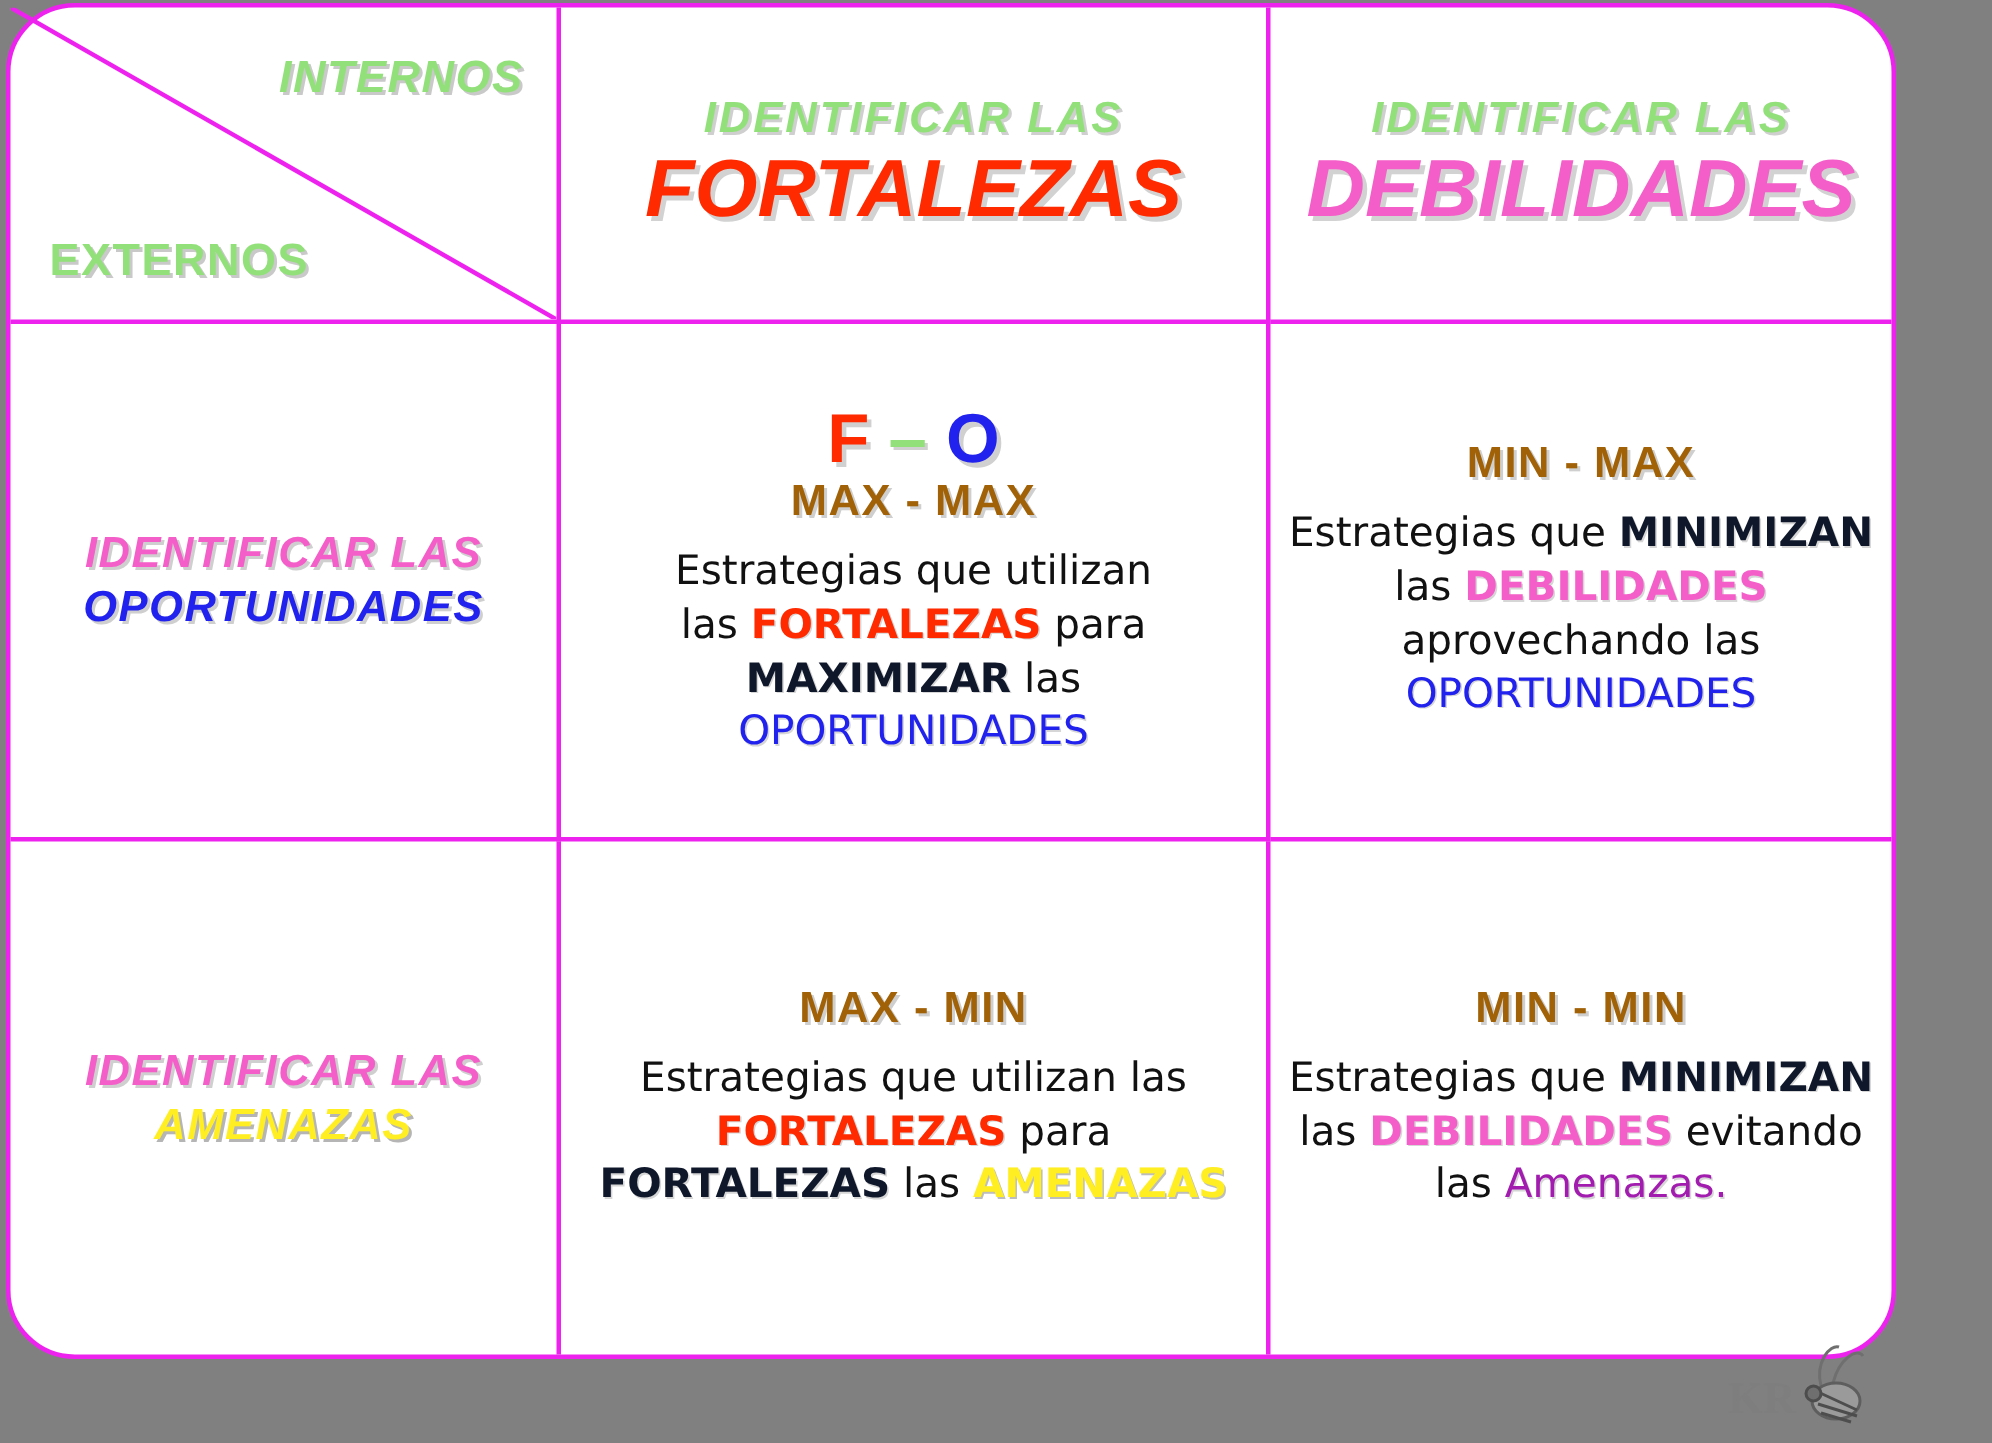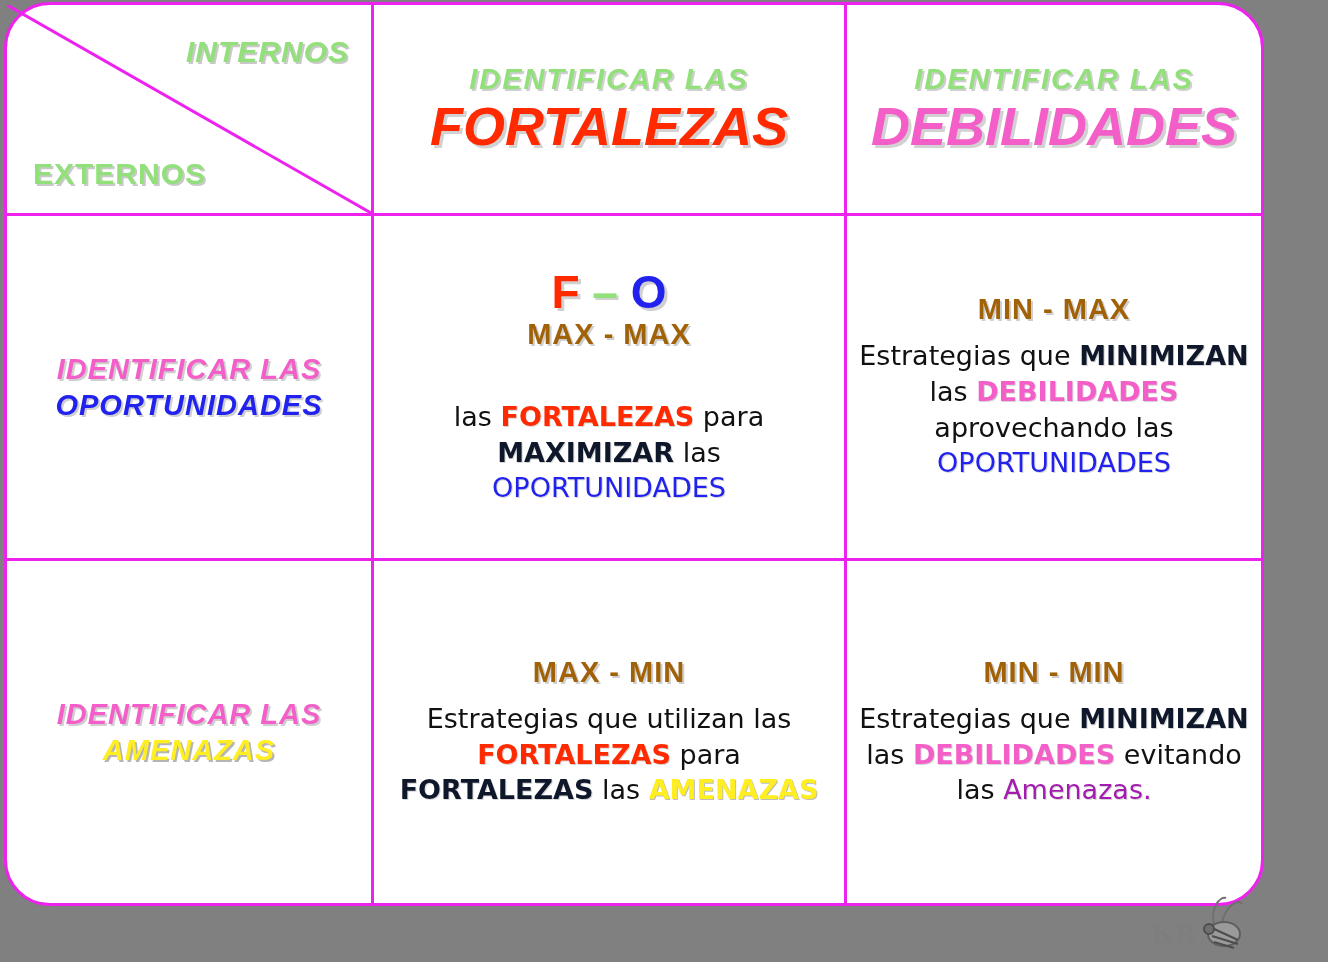--- a/index.html
+++ b/index.html
@@ -231,21 +231,21 @@
   </div>
 
   <div class="cell">
     <div class="code">
       <span class="c-f">F</span>
       <span class="dash">–</span>
       <span class="c-o">O</span>
     </div>
     <div class="maxmin">MAX - MAX</div>
     <div class="desc">
-      <br>
+      <span>Estrategias que utilizan</span><br>
       <span>las </span><span class="w-fort">FORTALEZAS</span><span> para</span><br>
       <span class="w-green">MAXIMIZAR</span><span> las</span><br>
       <span class="w-opor">OPORTUNIDADES</span>
     </div>
   </div>
 
   <div class="cell col3">
     <div class="maxmin">MIN - MAX</div>
     <div class="desc">
       <span>Estrategias que </span><span class="w-green">MINIMIZAN</span><br>

